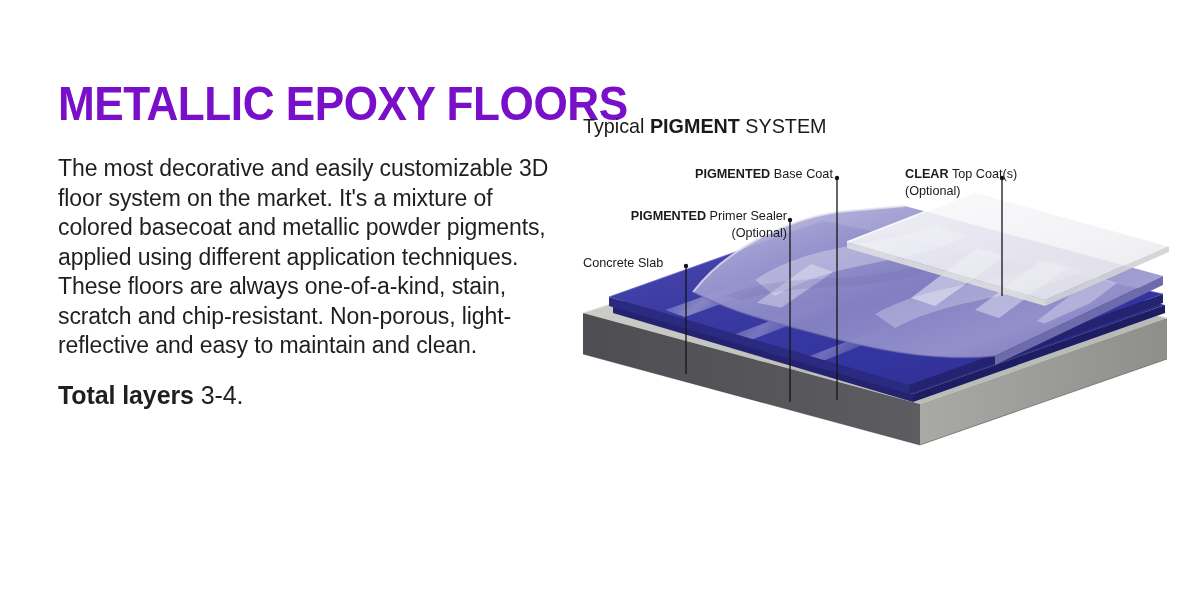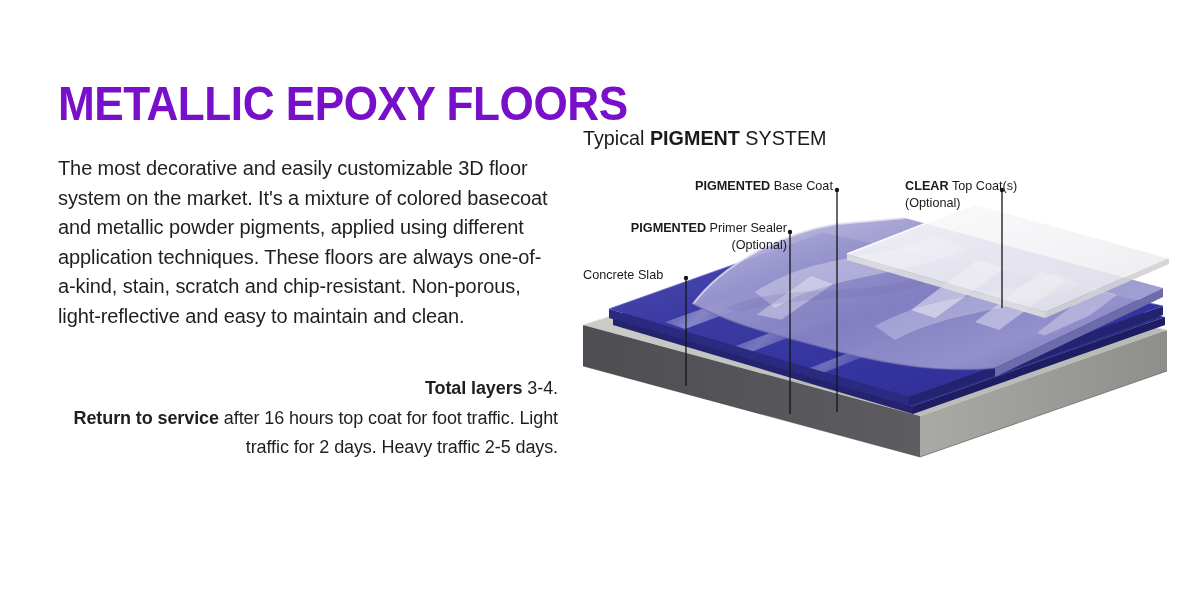--- a/index.html
+++ b/index.html
@@ -34,45 +34,44 @@
     line-height: 50px;
     letter-spacing: -0.5px;
     color: #7a0fc9;
     white-space: nowrap;
     transform: scaleX(0.90);
     transform-origin: left center;
     margin-bottom: 26px;
   }
 
   #intro-paragraph {
-    font-size: 20px;
+    font-size: 23px;
     line-height: 29.5px;
     color: #1f1f1f;
     letter-spacing: -0.1px;
     width: 500px;
-    margin-bottom: 43px;
+    margin-bottom: 20px;
   }
 
   #specs-block {
-    font-size: 18px;
+    font-size: 25px;
     line-height: 29.5px;
     color: #1f1f1f;
     letter-spacing: -0.1px;
     width: 500px;
-    text-align: right;
   }
 
   .spec-line { display: block; }
   .spec-key { font-weight: 700; }
 
   
   #diagram-panel {
     position: absolute;
     left: 575px;
-    top: 112px;
+    top: 100px;
     width: 600px;
     height: 400px;
   }
 
   #diagram-title {
     position: absolute;
     left: 8px;
     top: 14px;
     font-family: "Liberation Sans Narrow", "Liberation Sans", sans-serif;
     font-size: 21px;
@@ -117,23 +116,20 @@
 
   <div id="left-col">
 
     <h1 id="page-title">METALLIC EPOXY FLOORS</h1>
 
     <p id="intro-paragraph">The most decorative and easily customizable 3D floor system on the market. It's a mixture of colored basecoat and metallic powder pigments, applied using different application techniques. These floors are always one-of-a-kind, stain, scratch and chip-resistant. Non-porous, light-reflective and easy to maintain and clean.</p>
 
     <div id="specs-block">
       <span class="spec-line">
         <span class="spec-key">Total layers</span><span class="spec-val"> 3-4.</span>
-      </span>
-      <span class="spec-line">
-        <span class="spec-key">Return to service</span><span class="spec-val"> after 16 hours top coat for foot traffic. Light traffic for 2 days. Heavy traffic 2-5 days.</span>
       </span>
     </div>
 
   </div>
 
   <div id="diagram-panel">
 
     <div id="diagram-title"><span>Typical </span><span class="bold">PIGMENT</span><span> SYSTEM</span></div>
 
     <div id="diagram-stage">

